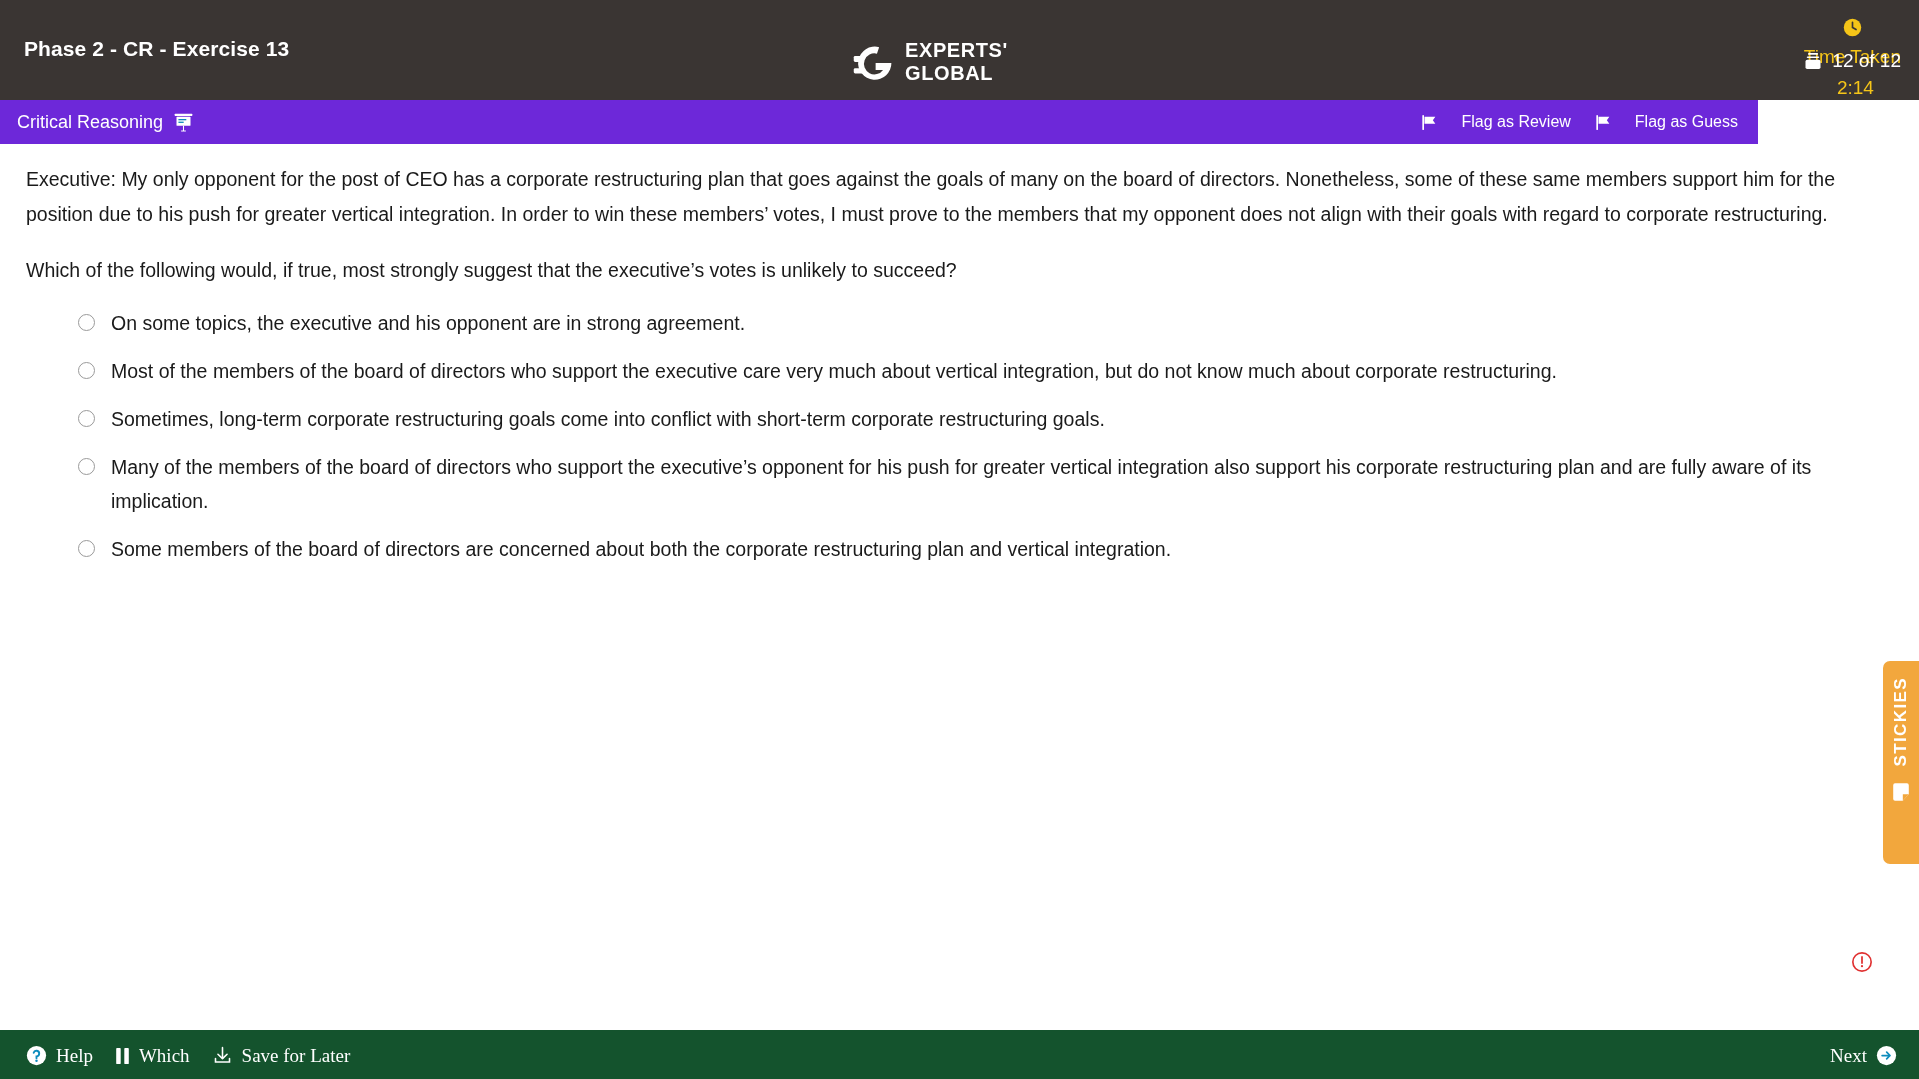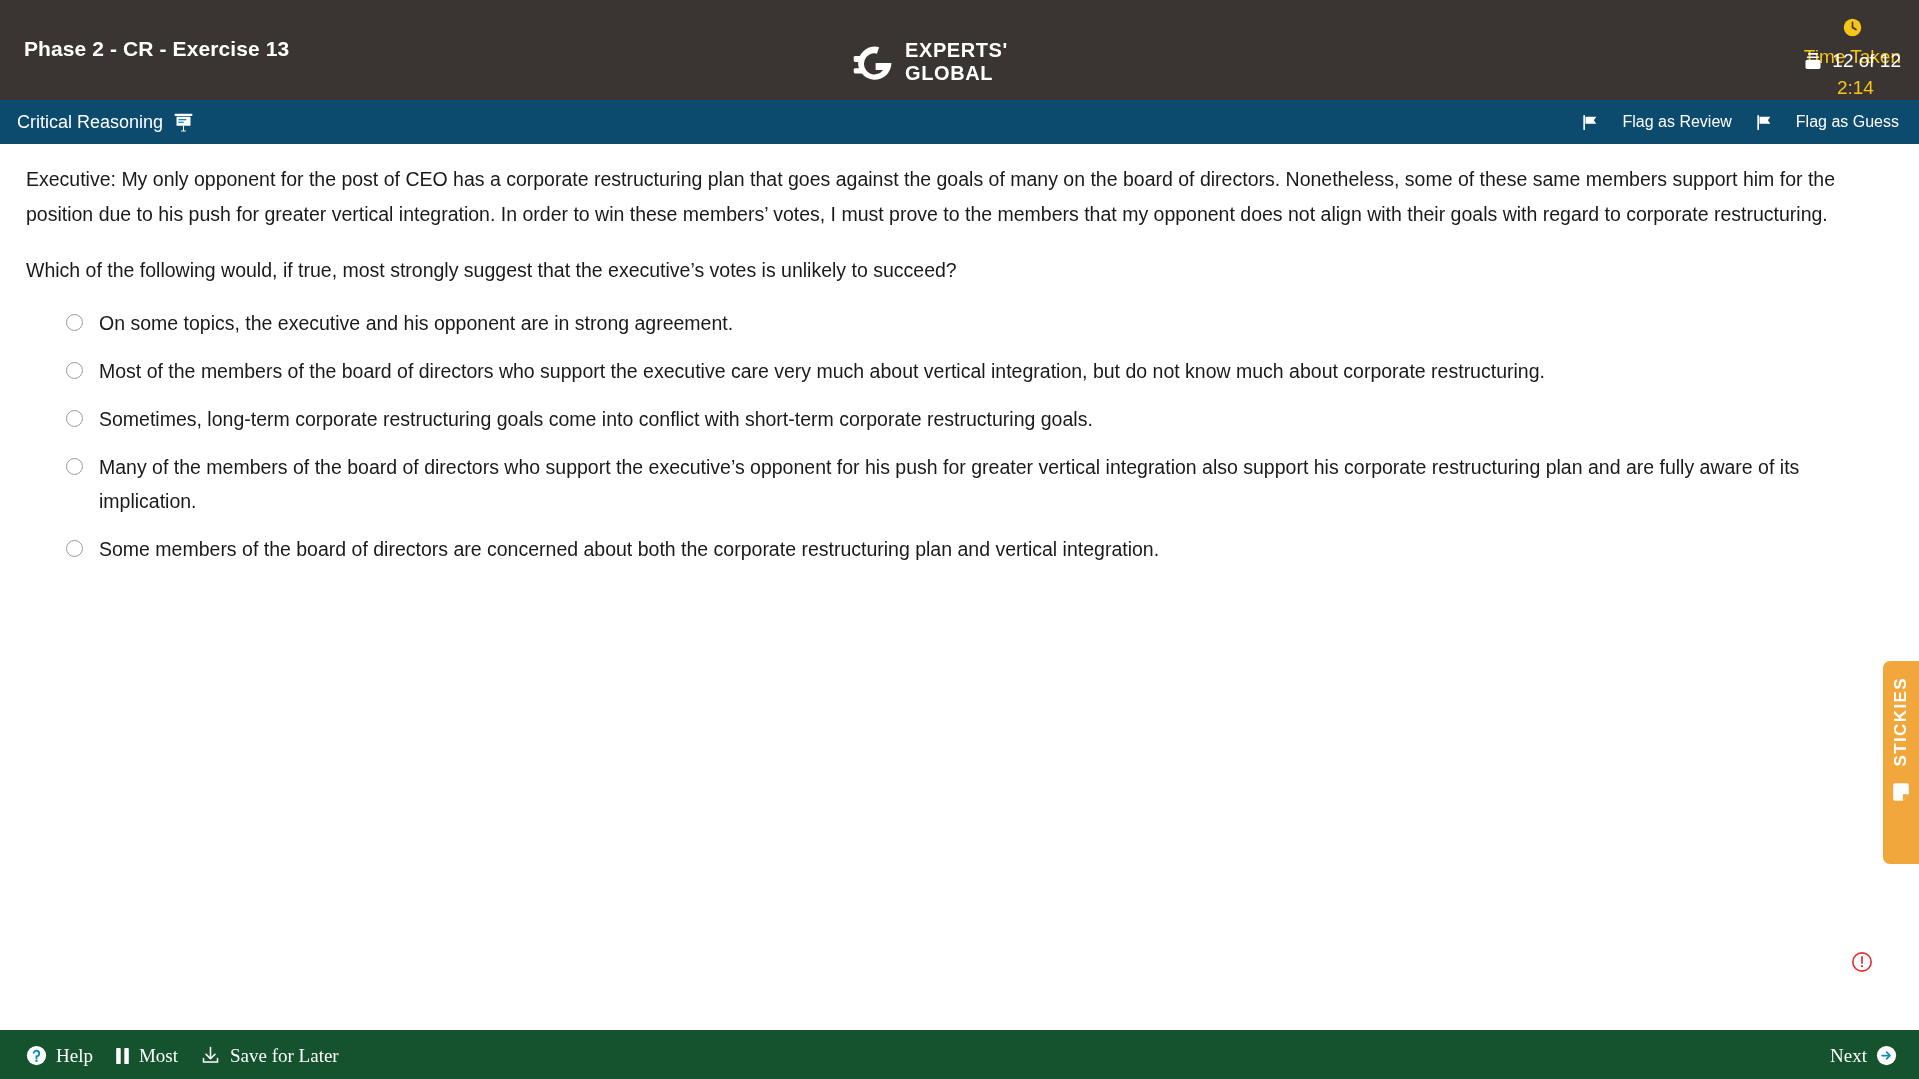--- a/index.html
+++ b/index.html
@@ -74,22 +74,22 @@
     display: flex; align-items: center; gap: 9px;
     white-space: nowrap;
   }
   .stack-icon { width: 20px; height: 20px; display:block; }
   .counter-text { color: #ffffff; font-size: 19px; }
 
   
   .subbar {
     position: absolute;
     top: 100px; left: 0;
-    width: 1919px; height: 44px;
-    background: #0c4a6e;
+    width: 1758px; height: 44px;
+    background: #6d28d9;
     text-align: center;
   }
   .subbar-left {
     position: absolute;
     left: 17px; top: 0; height: 44px;
     display: flex; align-items: center; gap: 10px;
   }
   .subbar-title { color: #ffffff; font-size: 18px; }
   .board-icon { width: 21px; height: 21px; display:block; }
 
@@ -119,21 +119,21 @@
     line-height: 34.5px;
     max-width: 1868px;
     margin: 0 0 22px 0;
   }
   .stem {
     color: #1a1a1a;
     font-size: 19.5px;
     line-height: 34.5px;
     margin: 0 0 18px 0;
   }
-  .choices { margin: 4px; padding: 0; list-style: none; }
+  .choices { margin: 16px; padding: 0; list-style: none; }
   .choice {
     display: flex;
     align-items: flex-start;
     gap: 16px;
     margin: 0 0 14px 0;
     padding-left: 36px;
     cursor: pointer;
   }
   .radio {
     flex: 0 0 auto;
@@ -353,21 +353,21 @@
         <span>Help</span>
       </div>
 
       <div class="bottombtn">
         <span>
           <svg class="bi" width="15" height="18" viewBox="0 0 16 20" xmlns="http://www.w3.org/2000/svg">
             <rect x="1" y="1" width="5" height="18" rx="1" fill="#ffffff"></rect>
             <rect x="10" y="1" width="5" height="18" rx="1" fill="#ffffff"></rect>
           </svg>
         </span>
-        <span>Most</span>
+        <span>Which</span>
       </div>
 
       <div class="bottombtn">
         <span>
           <svg class="bi" width="21" height="21" viewBox="0 0 24 24" xmlns="http://www.w3.org/2000/svg">
             <path d="M12 3 L12 15" stroke="#ffffff" stroke-width="1.8" stroke-linecap="round"></path>
             <path d="M6.8 10.6 L12 15.6 L17.2 10.6" stroke="#ffffff" stroke-width="1.8" fill="none" stroke-linecap="round" stroke-linejoin="round"></path>
             <path d="M4 15.5 L4 19.5 L20 19.5 L20 15.5" stroke="#ffffff" stroke-width="1.8" fill="none" stroke-linecap="round"></path>
           </svg>
         </span>

